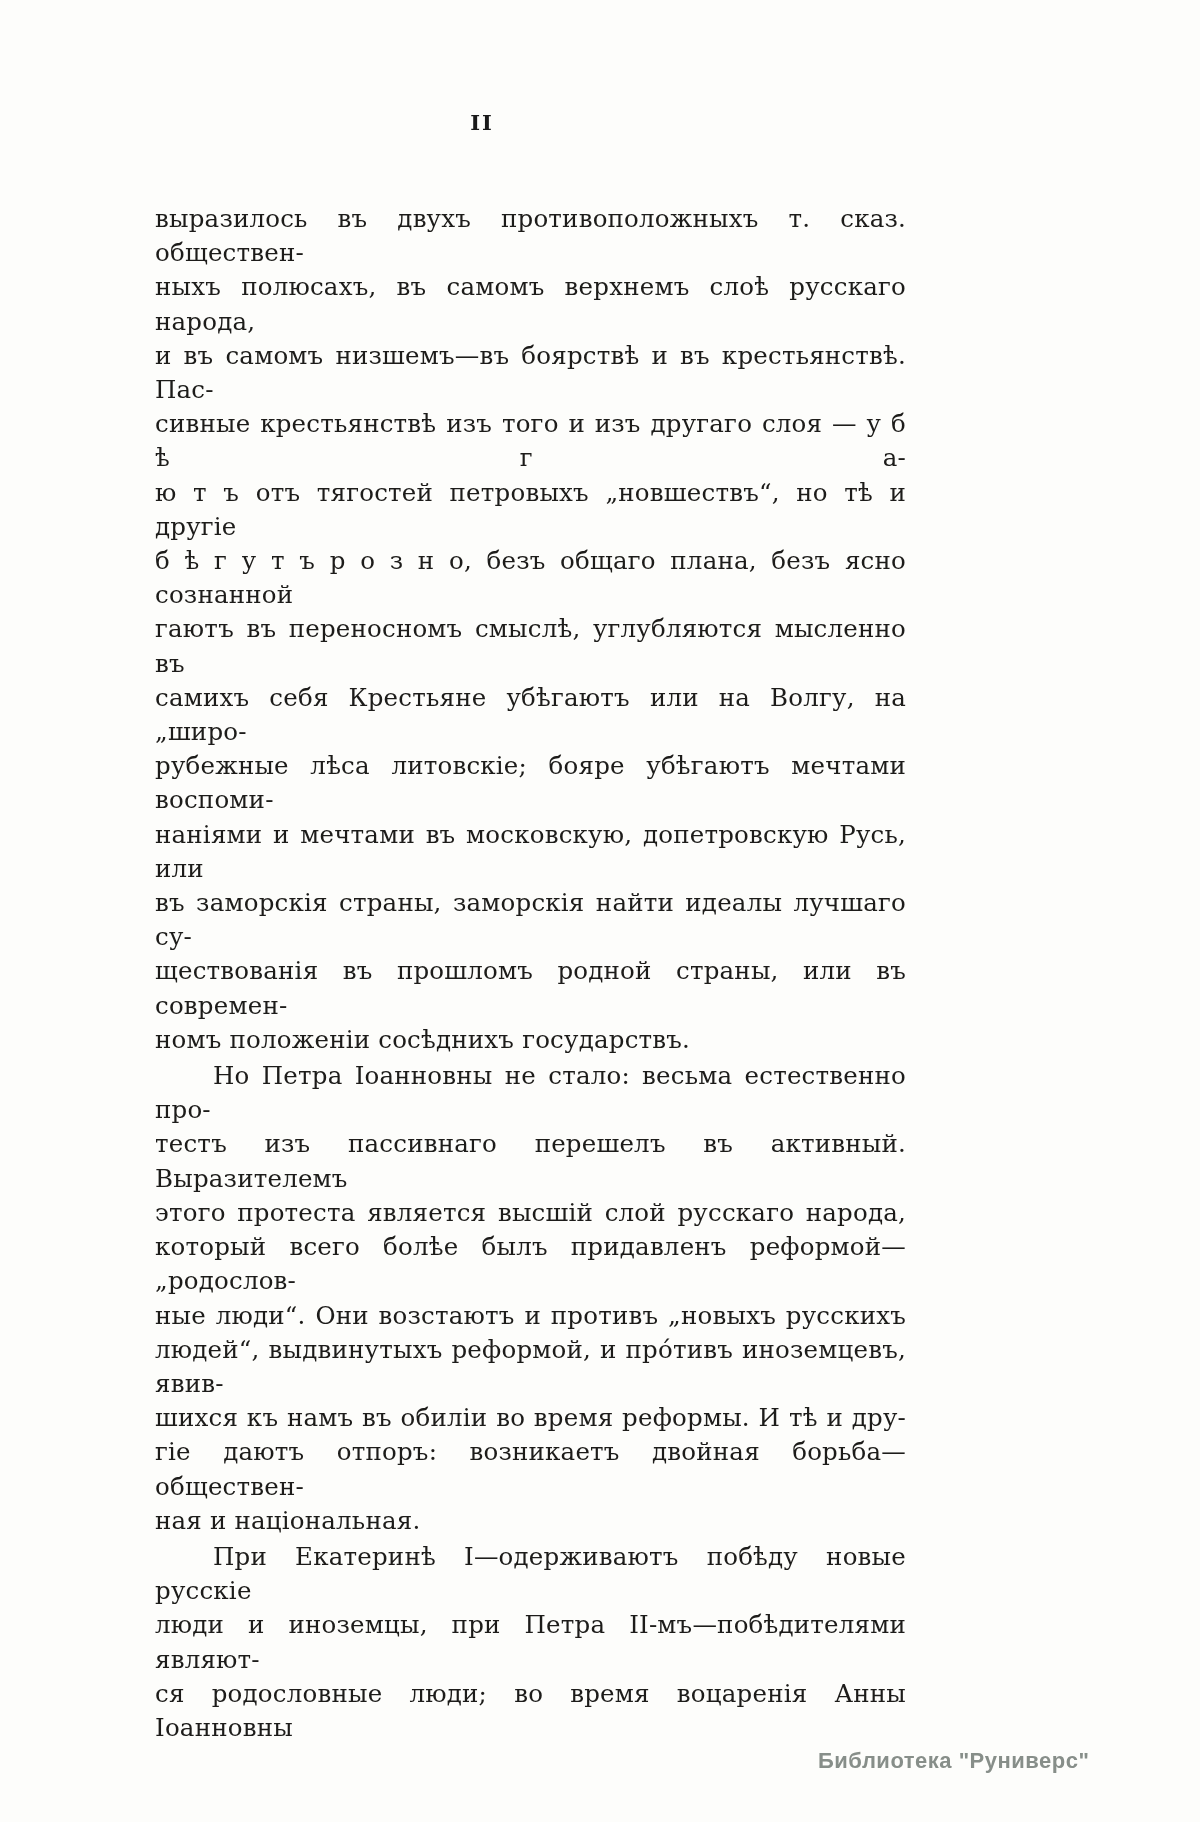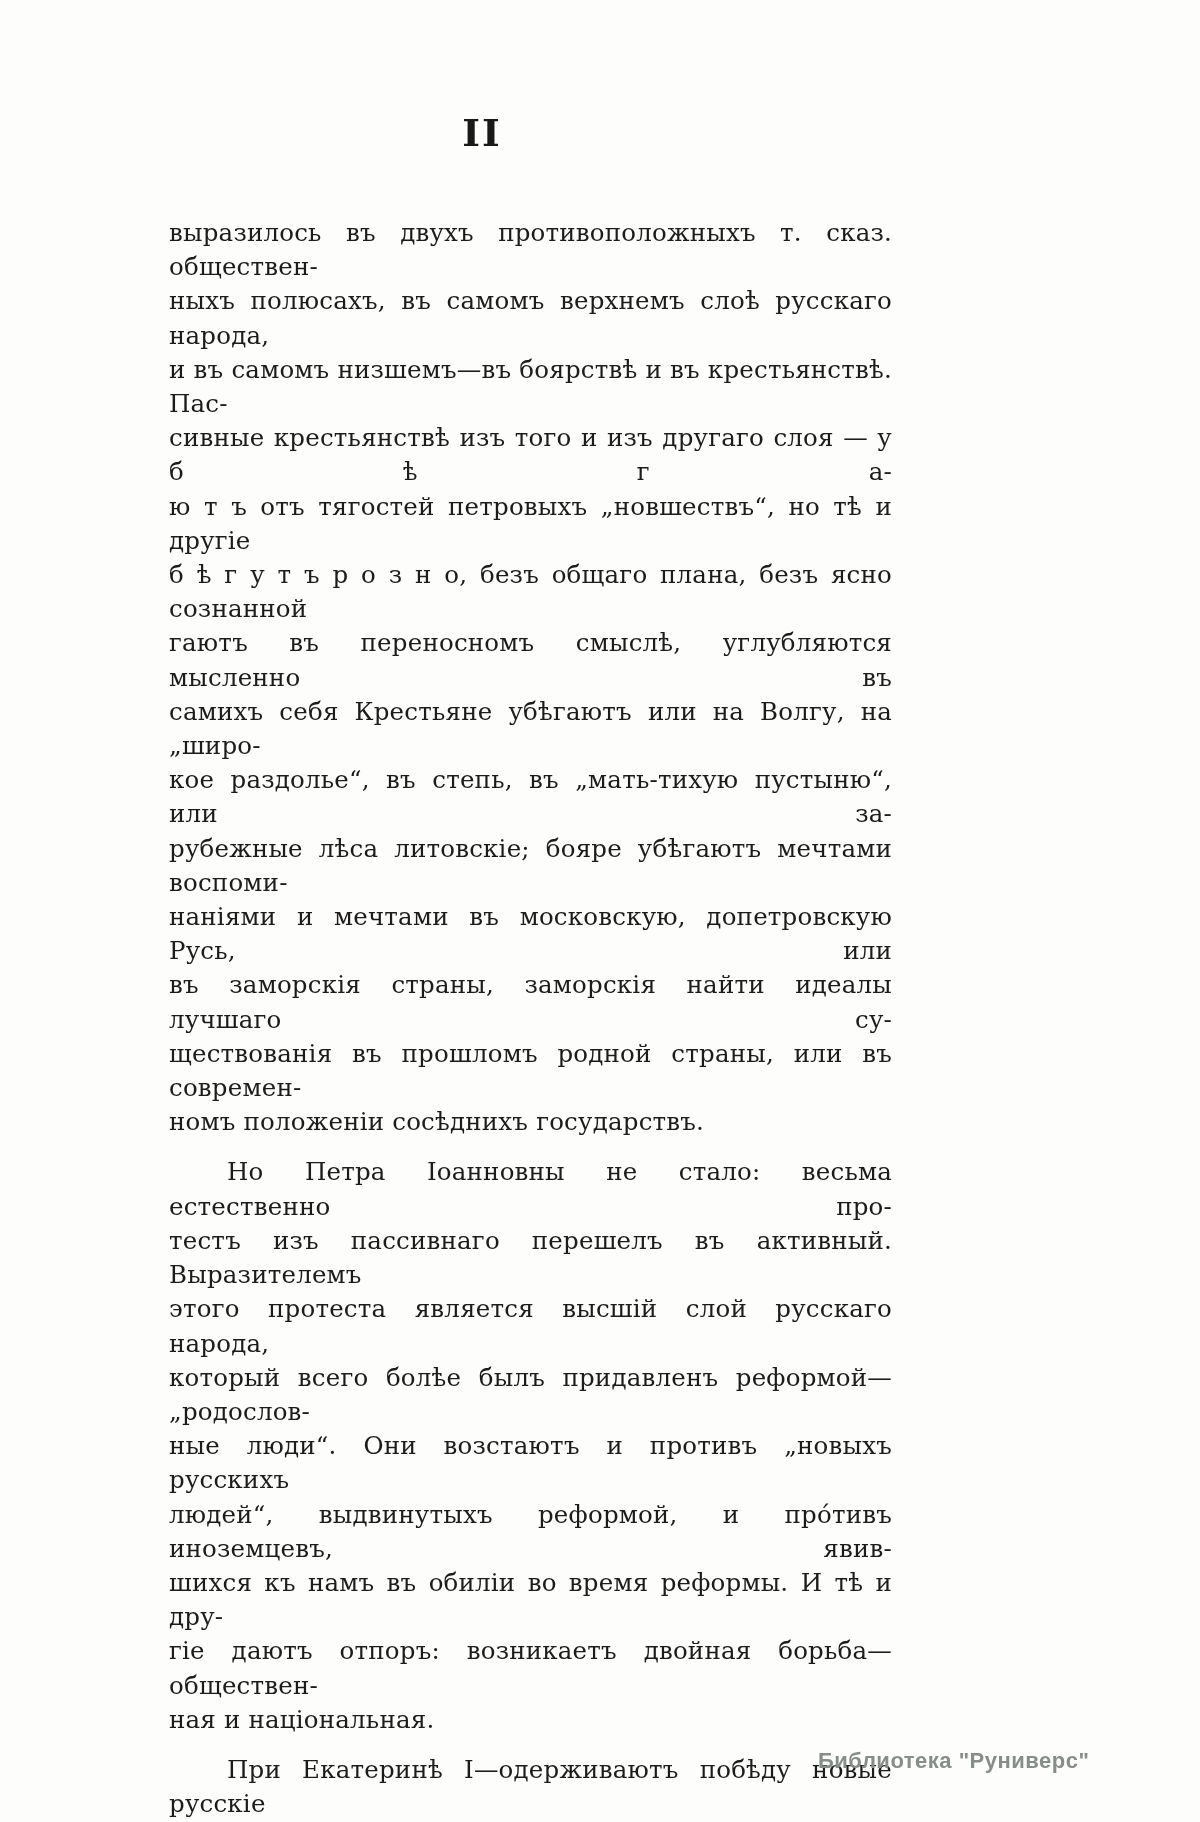--- a/index.html
+++ b/index.html
@@ -18,36 +18,36 @@
   .page {
     position: absolute;
     inset: 0;
   }
   .page-number {
     position: absolute;
     top: 110px;
     left: 0;
     width: 964px;
     text-align: center;
-    font-size: 38px;
+    font-size: 21px;
     font-weight: bold;
     letter-spacing: 2px;
     color: #191919;
   }
   .text-block {
     position: absolute;
     top: 200px;
     left: 153px;
     width: 755px;
     font-size: 24.5px;
     line-height: 34.2px;
     letter-spacing: 0.2px;
   }
   .paragraph {
-    margin: 16px;
+    margin: 2px;
     padding: 0;
   }
   .line {
     text-align: justify;
     text-align-last: justify;
     white-space: normal;
   }
   .line.no-justify {
     text-align-last: left;
   }
@@ -74,21 +74,20 @@
   <div class="text-block">
       <div class="paragraph">
         <div class="line">выразилось въ двухъ противоположныхъ т. сказ. обществен-</div>
         <div class="line">ныхъ полюсахъ, въ самомъ верхнемъ слоѣ русскаго народа,</div>
         <div class="line">и въ самомъ низшемъ—въ боярствѣ и въ крестьянствѣ. Пас-</div>
         <div class="line">сивные крестьянствѣ изъ того и изъ другаго слоя — у б ѣ г а-</div>
         <div class="line">ю т ъ отъ тягостей петровыхъ „новшествъ“, но тѣ и другіе</div>
         <div class="line">б ѣ г у т ъ р о з н о, безъ общаго плана, безъ ясно сознанной</div>
         <div class="line">гаютъ въ переносномъ смыслѣ, углубляются мысленно въ</div>
         <div class="line">самихъ себя Крестьяне убѣгаютъ или на Волгу, на „широ-</div>
-        <div class="line">кое раздолье“, въ степь, въ „мать-тихую пустыню“, или за-</div>
         <div class="line">рубежные лѣса литовскіе; бояре убѣгаютъ мечтами воспоми-</div>
         <div class="line">наніями и мечтами въ московскую, допетровскую Русь, или</div>
         <div class="line">въ заморскія страны, заморскія найти идеалы лучшаго су-</div>
         <div class="line">ществованія въ прошломъ родной страны, или въ современ-</div>
         <div class="line no-justify">номъ положеніи сосѣднихъ государствъ.</div>
       </div>
       <div class="paragraph">
         <div class="line indent">Но Петра Іоанновны не стало: весьма естественно про-</div>
         <div class="line">тестъ изъ пассивнаго перешелъ въ активный. Выразителемъ</div>
         <div class="line">этого протеста является высшій слой русскаго народа,</div>

